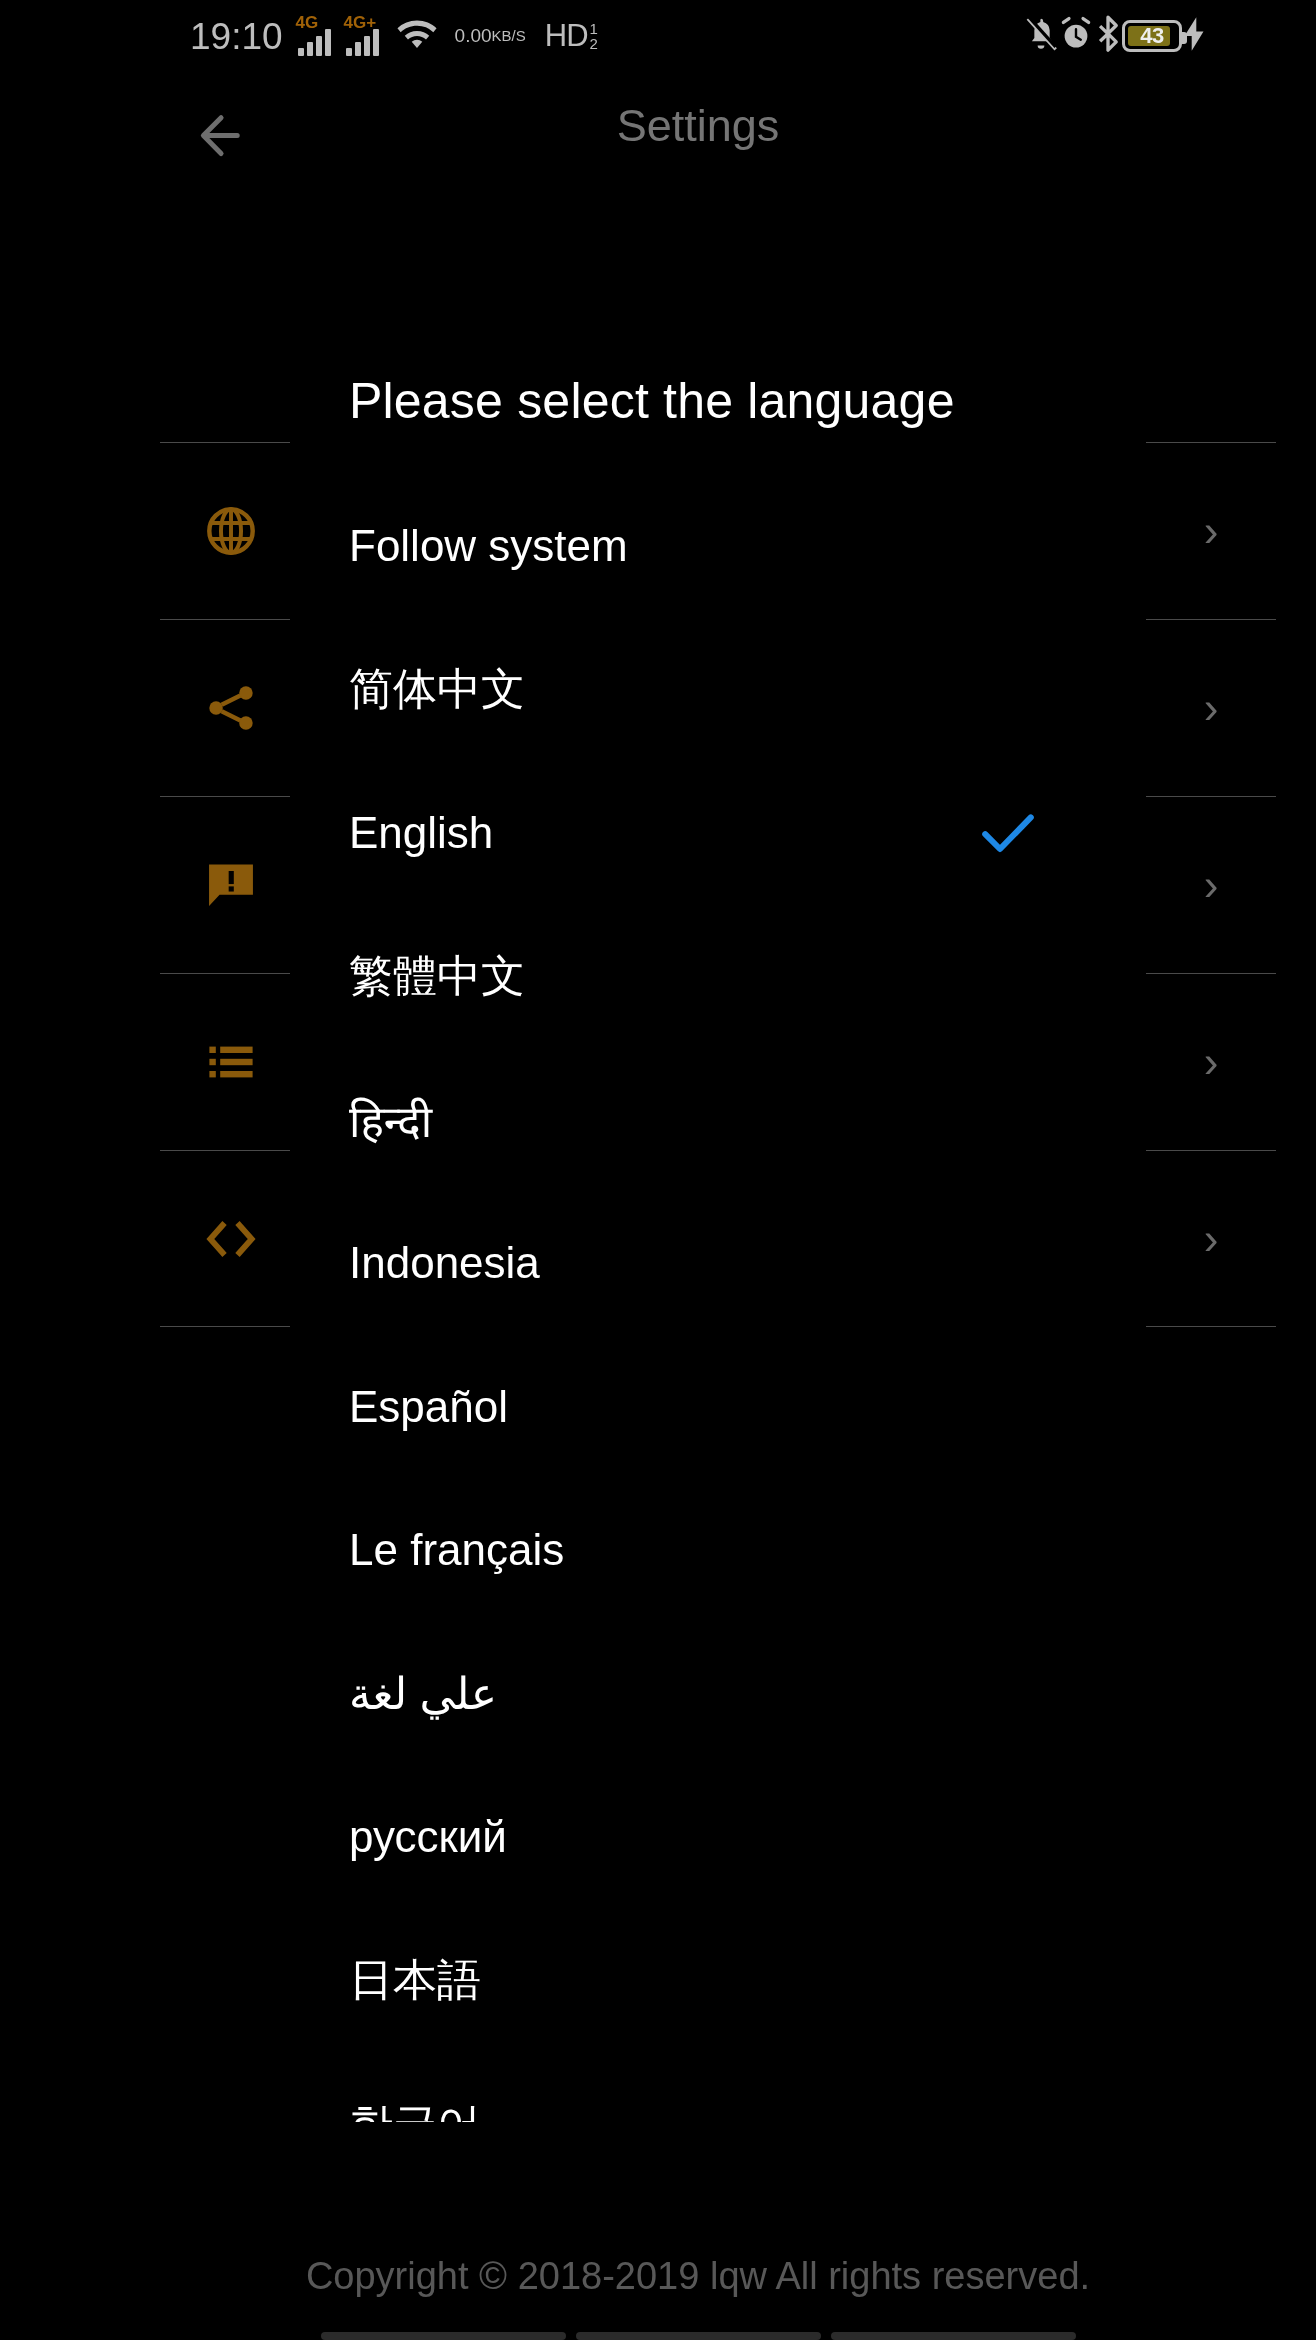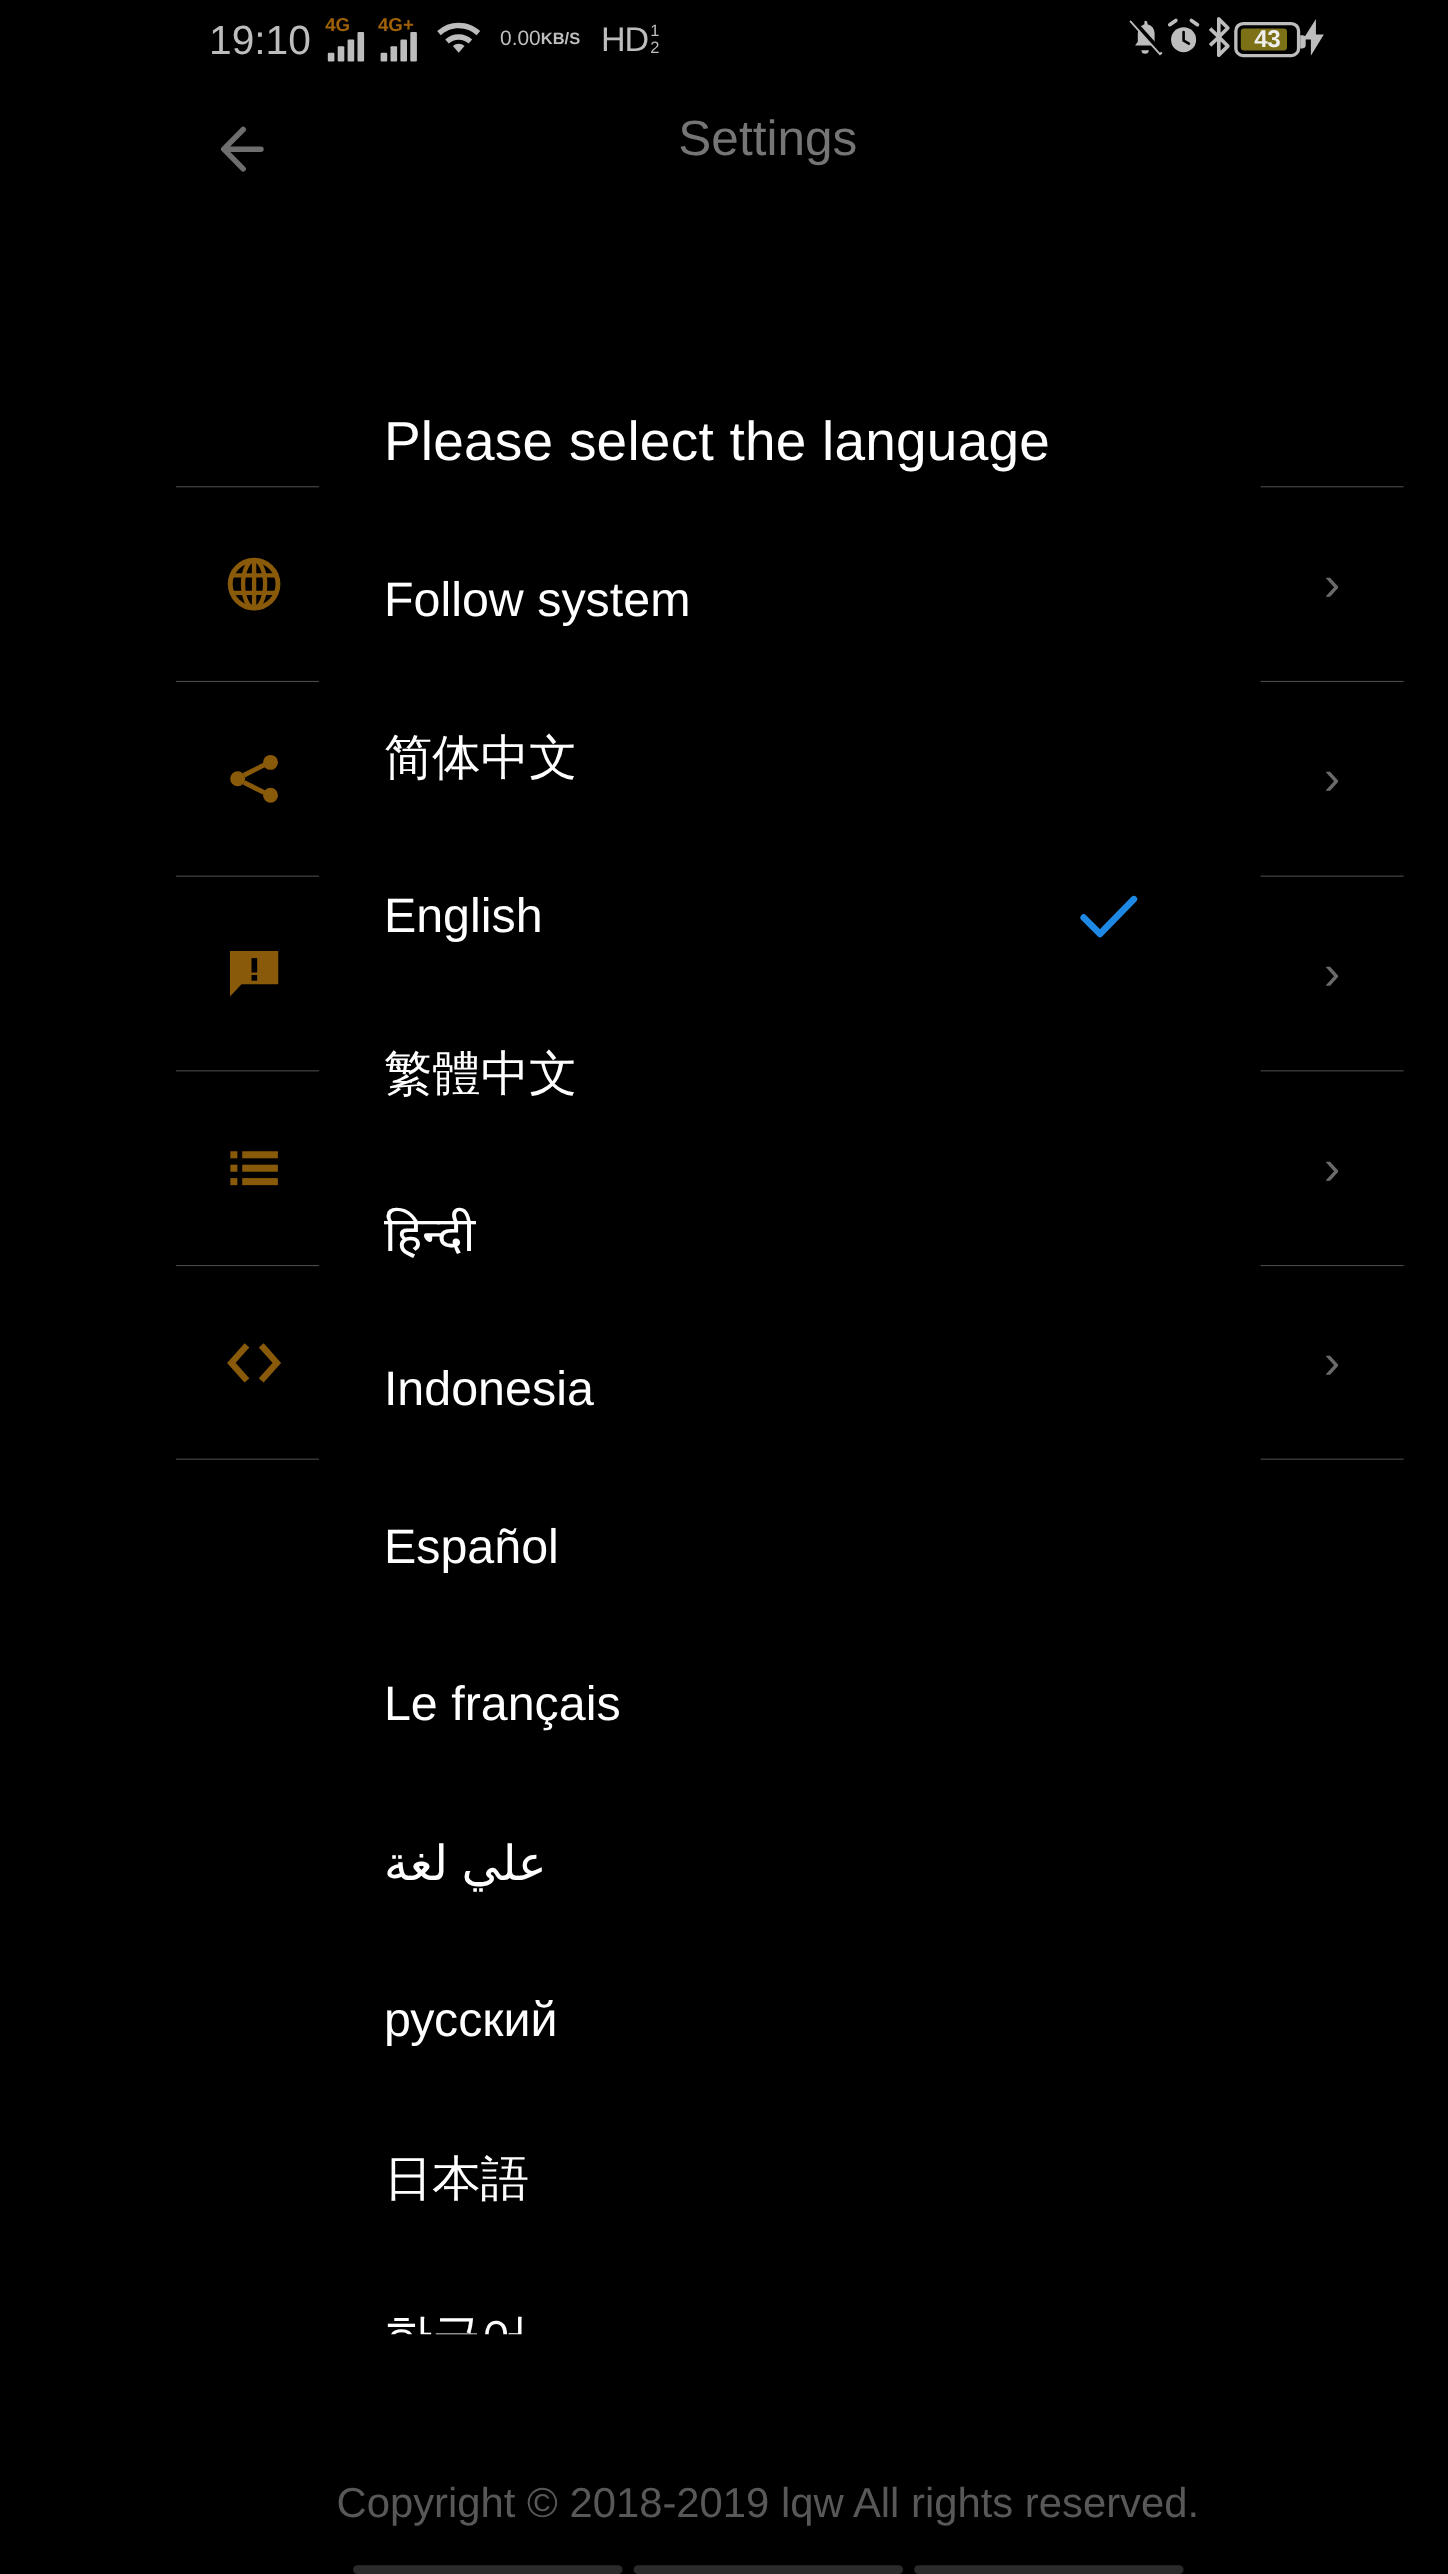--- a/index.html
+++ b/index.html
@@ -45,21 +45,21 @@
   .sig-bars i:nth-child(2) { height: 14px; }
   .sig-bars i:nth-child(3) { height: 20px; }
   .sig-bars i:nth-child(4) { height: 27px; }
 
   #wifi-icon { margin-left: 4px; }
   #net-speed {
     display: flex; flex-direction: row; align-items: center;
     line-height: 1.02; color: #bdbdbd; margin-left: 4px;
   }
   #net-speed .sp-val { font-size: 19px; }
-  #net-speed .sp-unit { font-size: 15px; font-weight: bold; }
+  #net-speed .sp-unit { font-size: 15px; font-weight: normal; }
 
   #hd-indicator { display: flex; align-items: center; margin-left: 6px; }
   #hd-indicator .hd-text { font-size: 31px; color: #bdbdbd; letter-spacing: -1px; }
   #hd-indicator .hd-sub {
     display: flex; flex-direction: column; line-height: 1;
     font-size: 15px; color: #bdbdbd; margin-left: 2px;
   }
 
   #status-right {
     position: absolute; right: 150px; top: 0; height: 72px;

